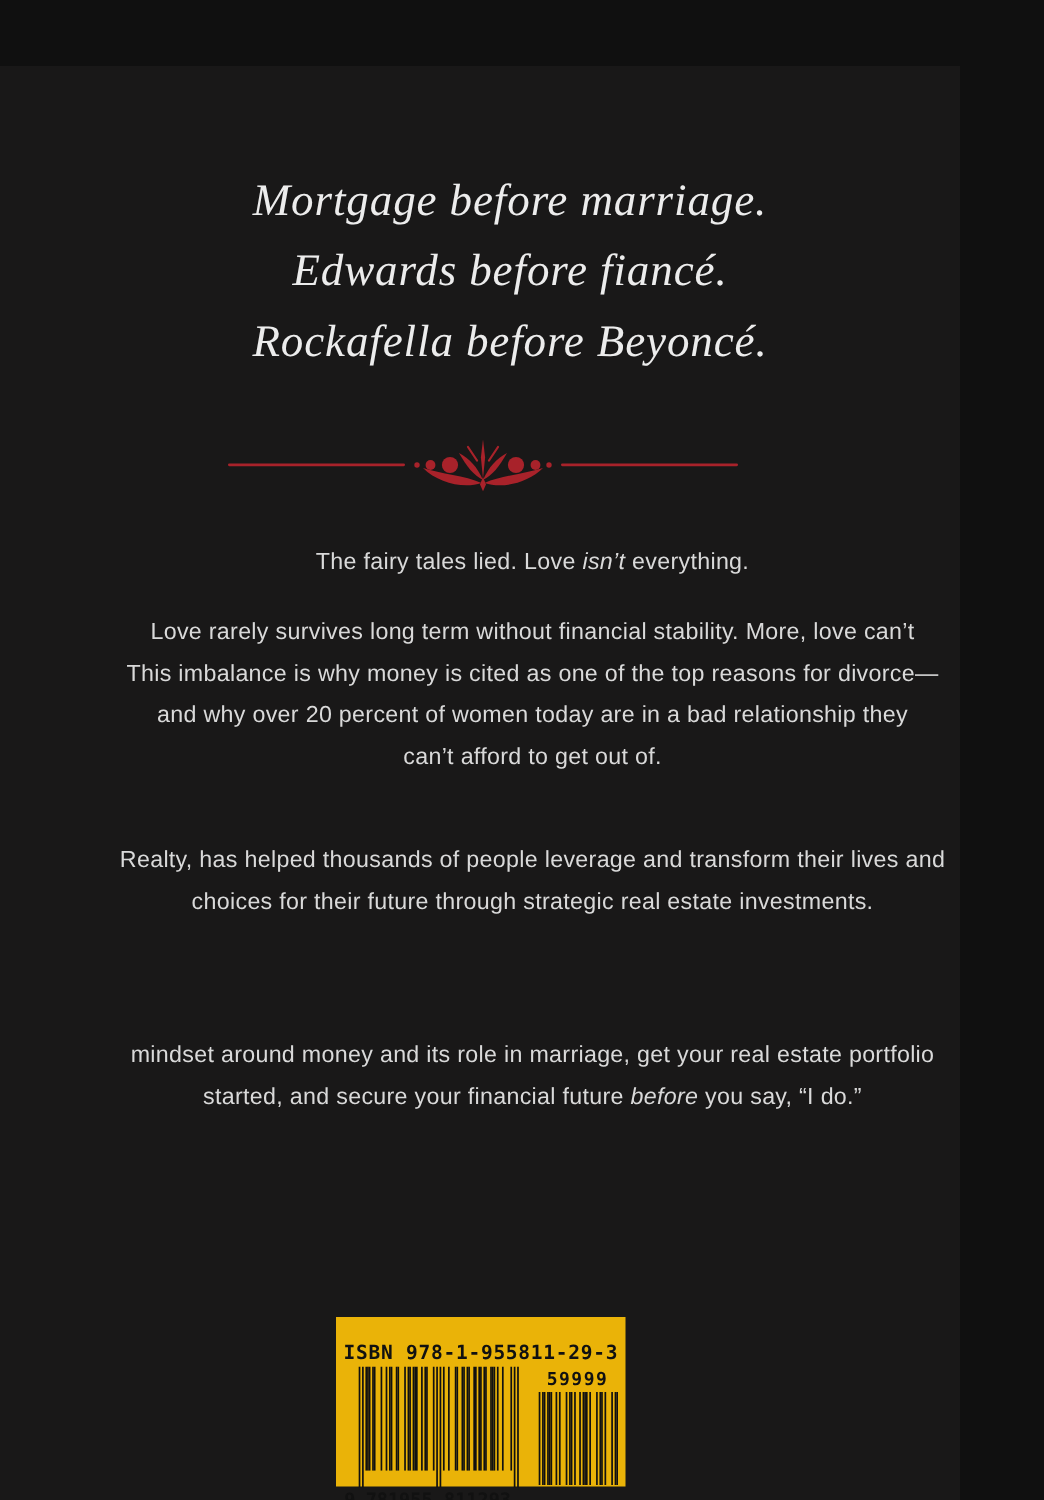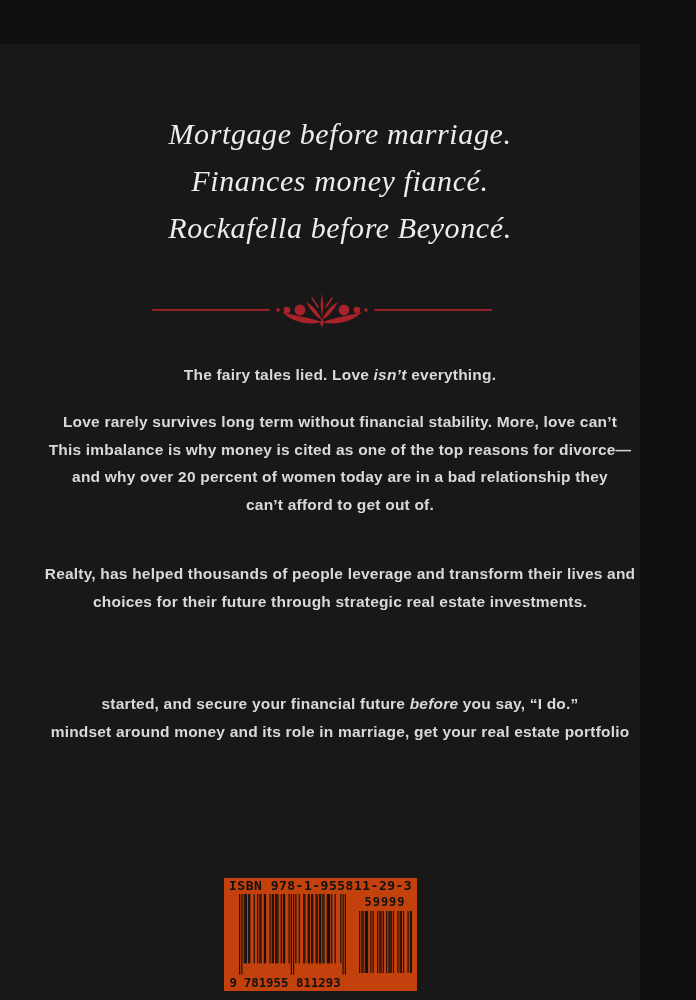--- a/index.html
+++ b/index.html
@@ -27,37 +27,37 @@
     color:var(--head);
     letter-spacing:0.6px;
   }
   
   .divider{position:absolute;top:244px;left:148px;width:348px;height:44px;}
   .divider svg{display:block;width:100%;height:100%;}
   .divider .ink{fill:var(--accent);}
   .divider .ink-stroke{stroke:var(--accent);fill:none;}
   
   .textblock{
-    position:absolute;left:0;width:680px;
+    position:absolute;left:15px;width:680px;
     text-align:center;color:var(--body);
-    font-size:15.5px;letter-spacing:0.2px;font-weight:bold;
+    font-size:15.5px;letter-spacing:0.2px;
   }
   .textblock .tline{white-space:nowrap;}
   .intro{top:320px;line-height:22px;}
   .para1{top:364px;line-height:27.7px;}
   .para2{top:516px;line-height:27.7px;}
   .para3{top:646px;line-height:27.7px;}
   .textblock em{font-style:italic;}
   
   .barcode-box{
     position:absolute;left:224px;top:834px;
     width:193px;height:113px;
-    background:#c2410c;
+    background:#eab308;
     box-sizing:border-box;
-    padding:0 5px 0 5px;
+    padding:17px 5px 0 5px;
   }
   .isbn-line{
     font-family:"DejaVu Sans Mono", monospace;
     font-size:13px;font-weight:bold;
     color:#111;text-align:center;
     letter-spacing:0.5px;
     white-space:nowrap;
   }
   .bars-row{display:flex;align-items:flex-start;margin-top:1px;}
   .ean13-svg{width:127px;height:94px;}
@@ -74,21 +74,21 @@
     font-weight:bold;fill:#111;
   }
 </style>
 </head>
 <body>
 
 <div class="cover">
 
   <div class="tagline">
       <div class="tline"><span>Mortgage before marriage.</span></div>
-      <div class="tline"><span>Finances money fiancé.</span></div>
+      <div class="tline"><span>Edwards before fiancé.</span></div>
       <div class="tline"><span>Rockafella before Beyoncé.</span></div>
     </div>
 
   <div class="divider">
     <svg viewBox="0 0 340 44">
       <rect class="ink" x="0" y="21" width="118" height="1.8" rx="0.9"></rect>
       <rect class="ink" x="222" y="21" width="118" height="1.8" rx="0.9"></rect>
       <circle class="ink" cx="126" cy="22" r="1.8"></circle>
       <circle class="ink" cx="135" cy="22" r="3.3"></circle>
       <circle class="ink" cx="148" cy="22" r="5.4"></circle>
@@ -118,22 +118,22 @@
       <div class="tline"><span>and why over 20 percent of women today are in a bad relationship they</span></div>
       <div class="tline"><span>can’t afford to get out of.</span></div>
     </div>
 
   <div class="textblock para2">
       <div class="tline"><span>Realty, has helped thousands of people leverage and transform their lives and</span></div>
       <div class="tline"><span>choices for their future through strategic real estate investments.</span></div>
     </div>
 
   <div class="textblock para3">
+      <div class="tline"><span>mindset around money and its role in marriage, get your real estate portfolio</span></div>
       <div class="tline"><span>started, and secure your financial future </span><em>before</em><span> you say, “I do.”</span></div>
-      <div class="tline"><span>mindset around money and its role in marriage, get your real estate portfolio</span></div>
     </div>
 
   <div class="barcode-box">
     <div class="isbn-line">ISBN 978-1-955811-29-3</div>
     <div class="bars-row">
       <svg class="ean13-svg" id="ean13" viewBox="-9 0 113 84" preserveAspectRatio="none">
           <rect x="0" y="0" width="1" height="72" class="bar"></rect>
           <rect x="2" y="0" width="1" height="72" class="bar"></rect>
           <rect x="4" y="0" width="1" height="62" class="bar"></rect>
           <rect x="5" y="0" width="1" height="62" class="bar"></rect>

